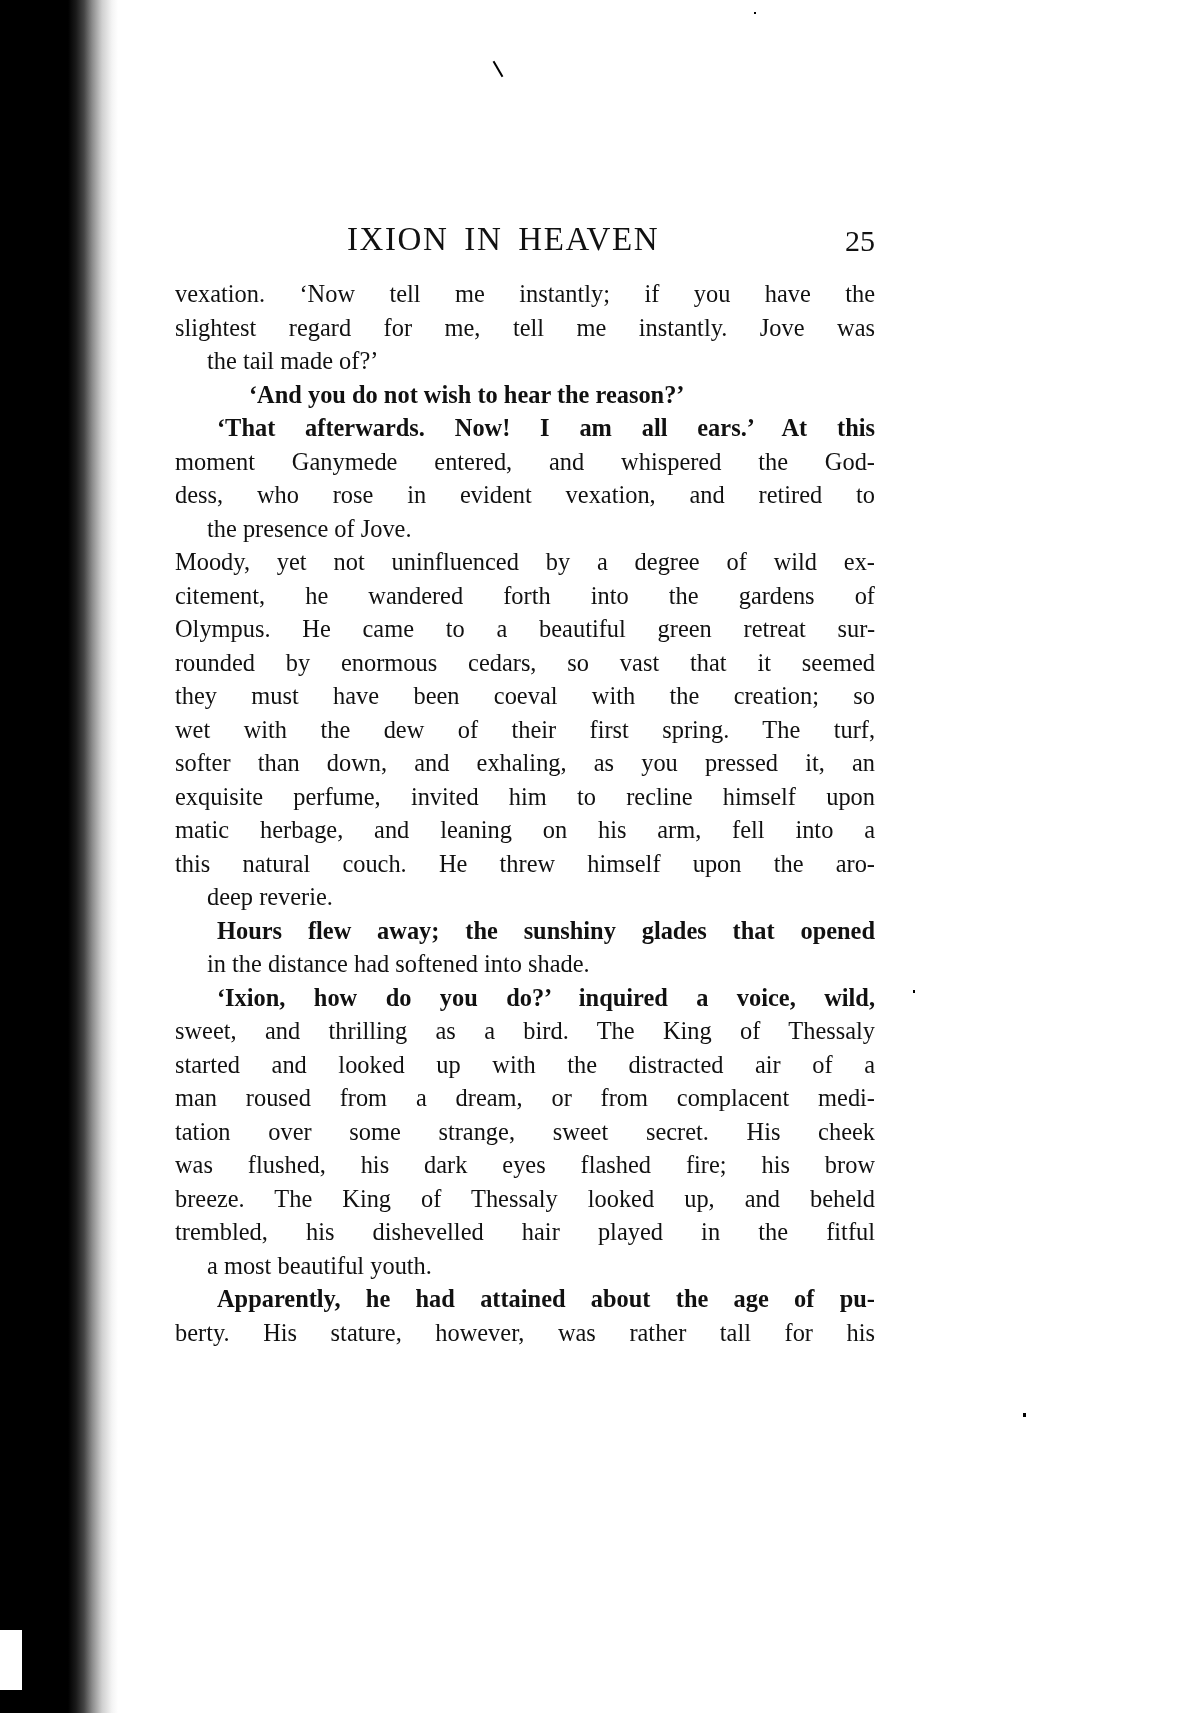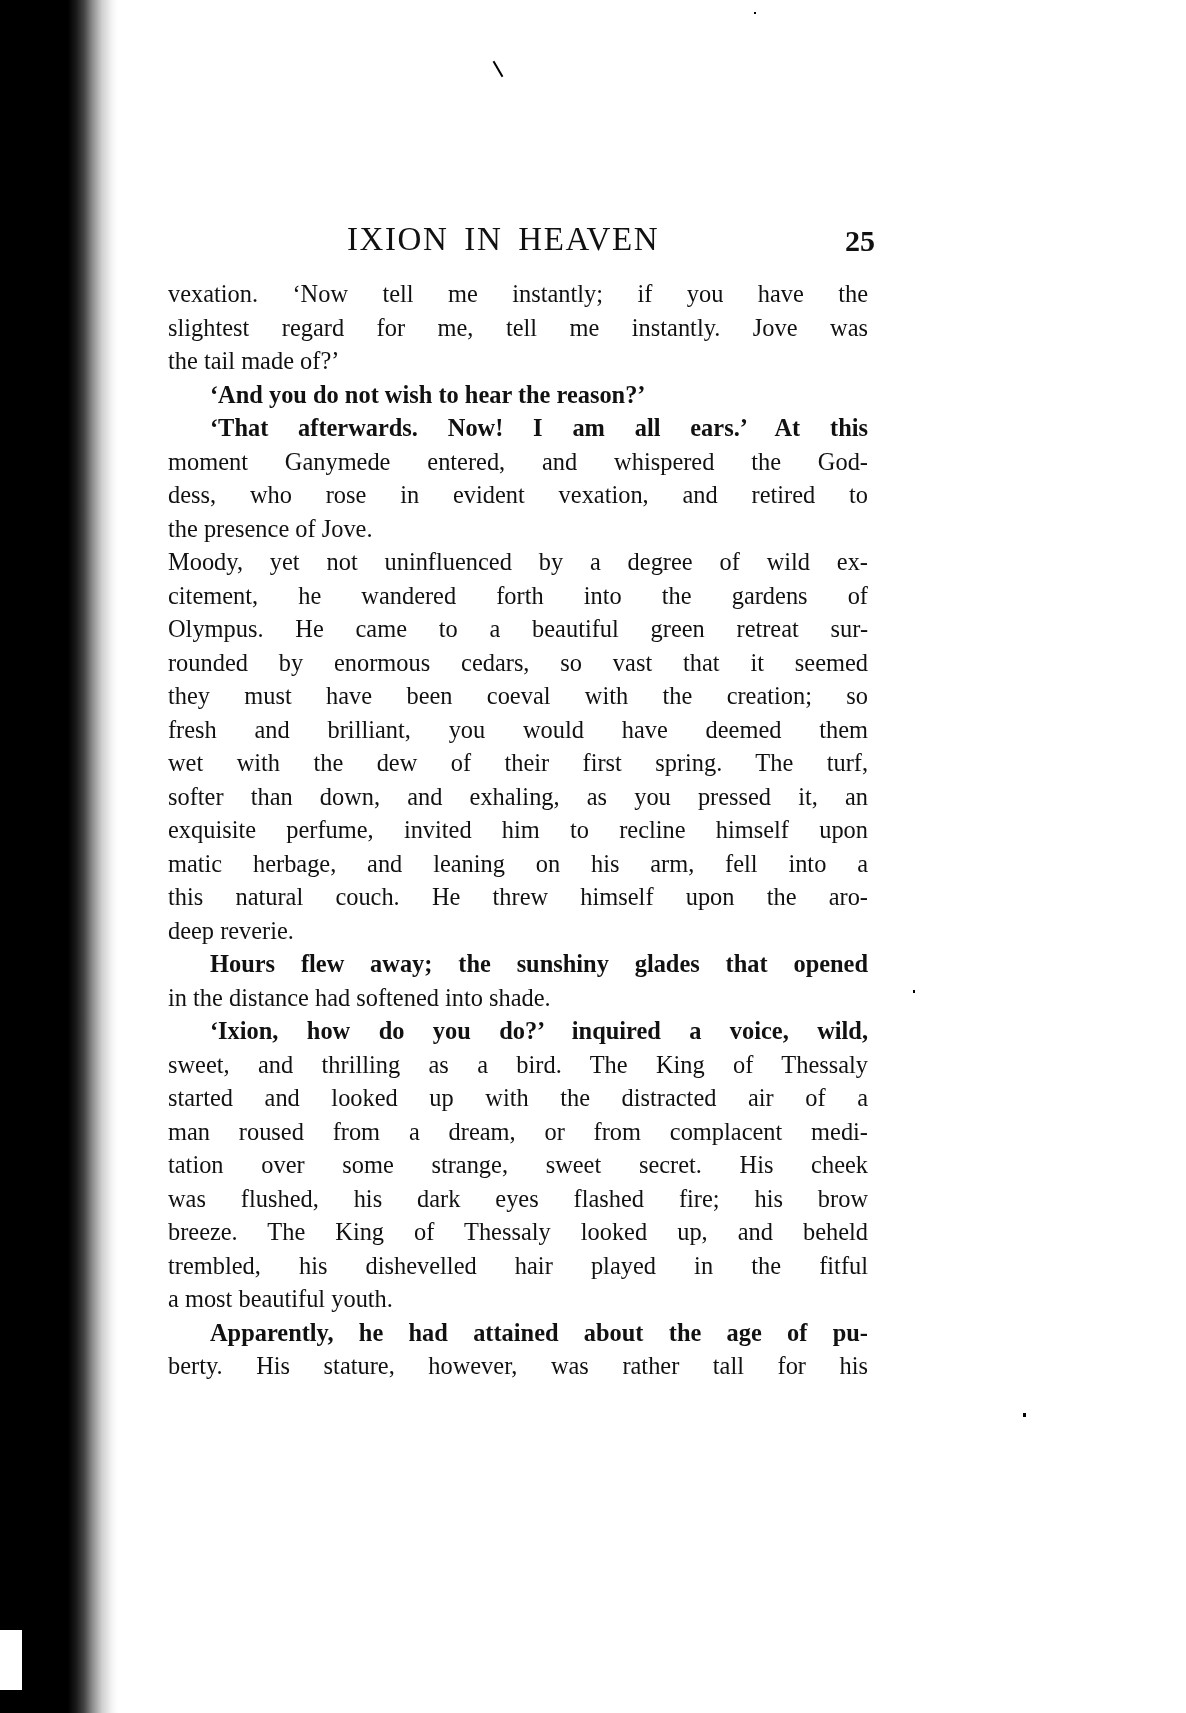--- a/index.html
+++ b/index.html
@@ -23,31 +23,31 @@
   .running-head {
     position: absolute; top: 219px; left: 175px; width: 700px; height: 40px;
   }
   .running-title {
     position: absolute; left: 172px; top: 0;
     font-size: 33px; letter-spacing: 1.6px; word-spacing: 6px;
     line-height: 40px;
   }
   .page-number {
     position: absolute; right: 0; top: 2px;
-    font-size: 30px; font-weight: bold; line-height: 40px;
+    font-size: 30px; font-weight: normal; line-height: 40px;
   }
   .body-text {
-    position: absolute; left: 168px; top: 277px; width: 700px;
+    position: absolute; left: 175px; top: 277px; width: 700px;
     font-size: 24.4px; line-height: 33.5px;
   }
   .line {
     display: block; height: 33.5px; white-space: nowrap;
     text-align: justify; text-align-last: justify;
   }
-  .line.last { text-align-last: left; }
+  .line.last { text-align-last: left; margin-left: 32px; }
   .line.indent { padding-left: 42px; font-weight: bold; }
 </style>
 </head>
 <body>
 
 <div class="binding">
   <div class="binding-notch" style="top:1630px;height:60px;"></div>
 </div>
 <div class="speck" style="left:497px;top:60px;width:2px;height:18px;transform:rotate(-30deg);"></div>
 <div class="speck" style="left:754px;top:12px;width:2px;height:2px;"></div>
@@ -73,21 +73,20 @@
       <span class="line">moment Ganymede entered, and whispered the God-</span>
       <span class="line">dess, who rose in evident vexation, and retired to</span>
       <span class="line last">the presence of Jove.</span>
     </div>
     <div>
       <span class="line">Moody, yet not uninfluenced by a degree of wild ex-</span>
       <span class="line">citement, he wandered forth into the gardens of</span>
       <span class="line">Olympus.  He came to a beautiful green retreat sur-</span>
       <span class="line">rounded by enormous cedars, so vast that it seemed</span>
       <span class="line">they must have been coeval with the creation; so</span>
-      <span class="line">fresh and brilliant, you would have deemed them</span>
       <span class="line">wet with the dew of their first spring.  The turf,</span>
       <span class="line">softer than down, and exhaling, as you pressed it, an</span>
       <span class="line">exquisite perfume, invited him to recline himself upon</span>
       <span class="line">matic herbage, and leaning on his arm, fell into a</span>
       <span class="line">this natural couch.  He threw himself upon the aro-</span>
       <span class="line last">deep reverie.</span>
     </div>
     <div>
       <span class="line indent">Hours flew away; the sunshiny glades that opened</span>
       <span class="line last">in the distance had softened into shade.</span>

